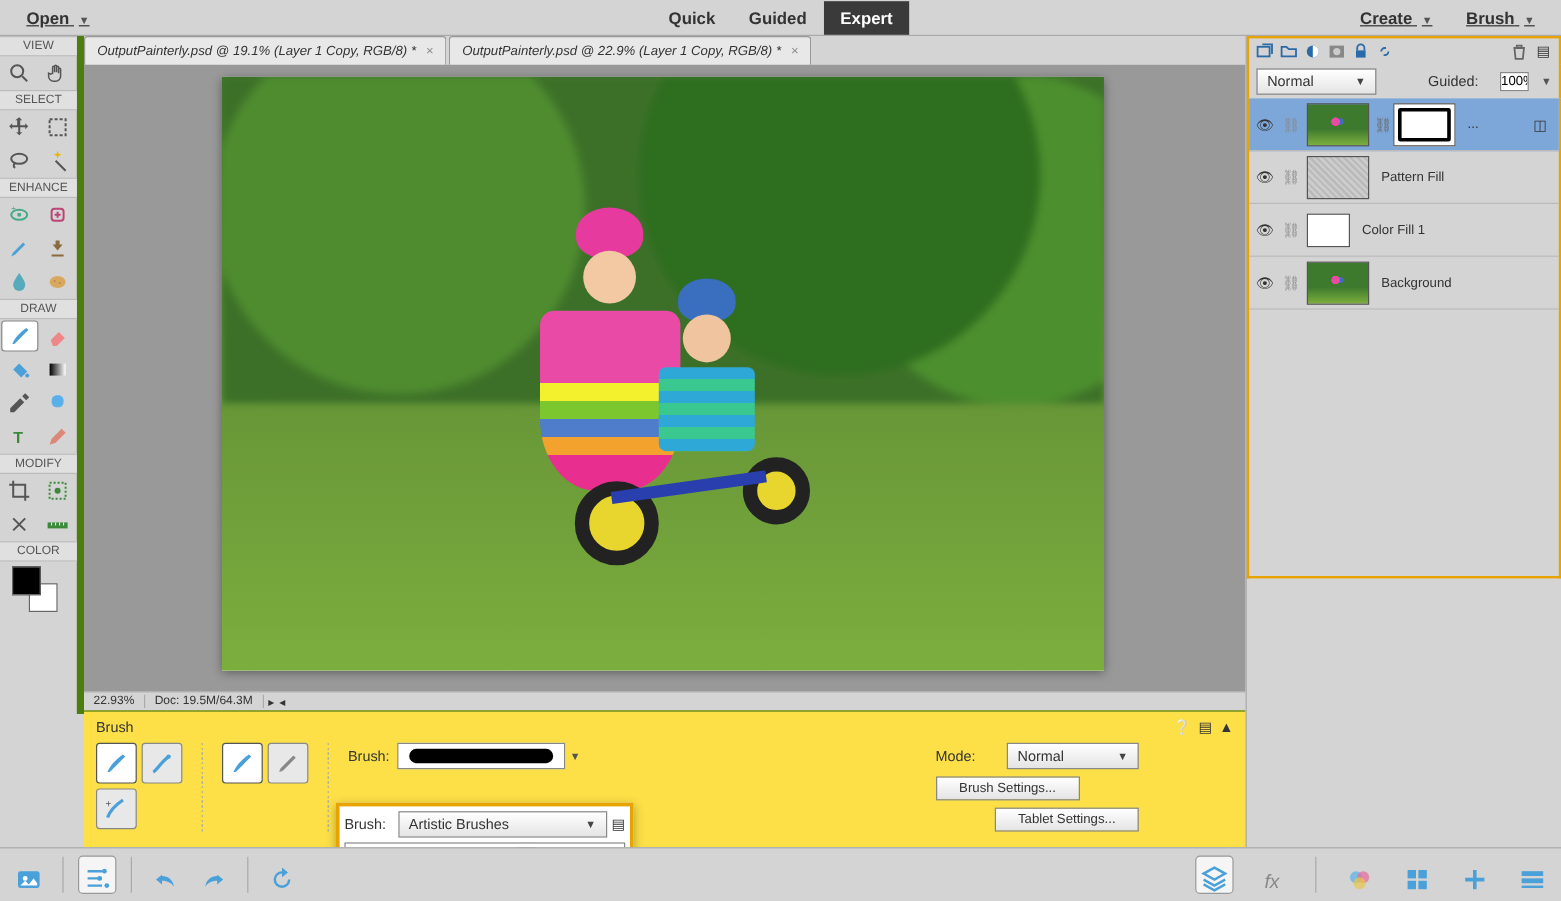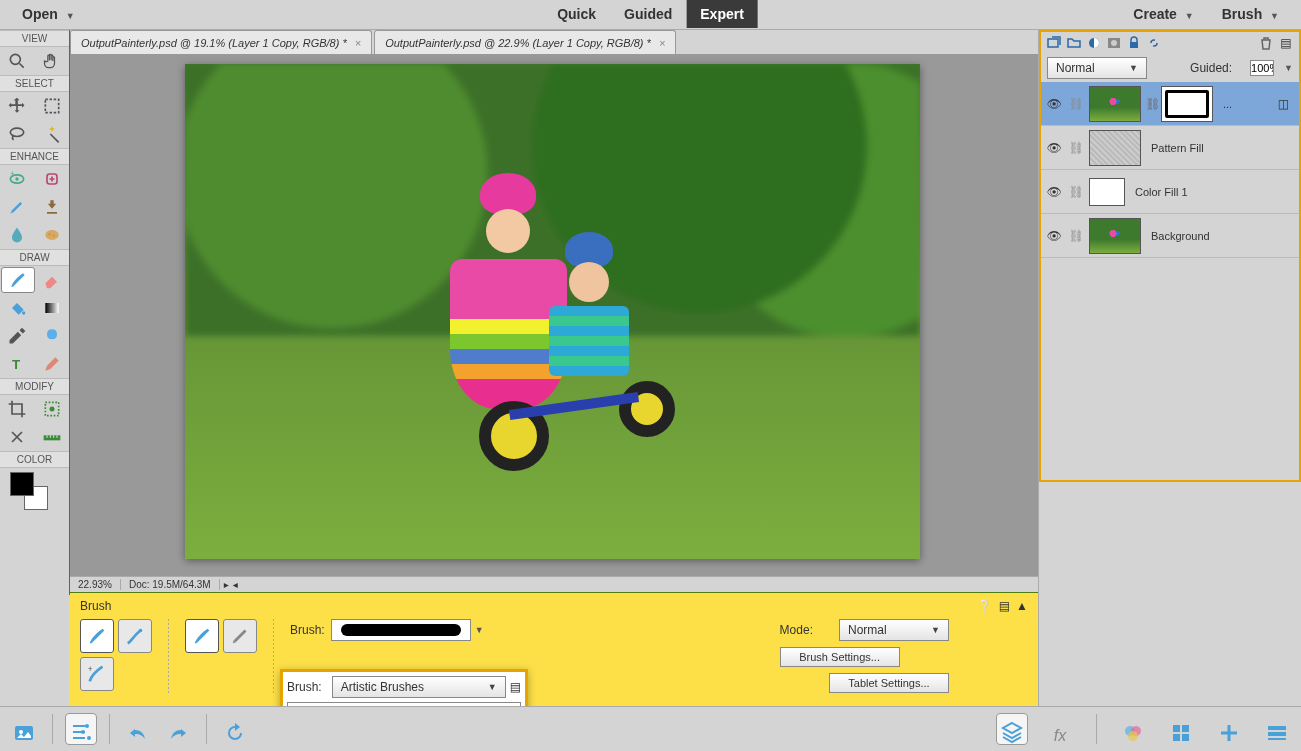--- a/index.html
+++ b/index.html
@@ -1,28 +1,28 @@
 <!DOCTYPE html>
 <html><head>
 <meta charset="utf-8">
 <style>
 * { box-sizing: border-box; margin: 0; padding: 0; font-family: "Segoe UI", Tahoma, sans-serif; }
 body { background: #d4d4d4; width: 1301px; height: 751px; overflow: hidden; position: relative; font-size: 12px; color: #333; }
-.topbar { height: 30px; background: #d4d4d4; display: flex; align-items: flex-start; border-bottom: 1px solid #aaa; }
+.topbar { height: 30px; background: #d4d4d4; display: flex; align-items: flex-end; border-bottom: 1px solid #aaa; text-decoration: underline; }
 .topbar .left { display: flex; align-items: center; padding-left: 8px; }
 .topbar .modes { position: absolute; left: 50%; transform: translateX(-50%); display: flex; }
 .topbar .right { margin-left: auto; display: flex; padding-right: 8px; }
 .tbtn { padding: 6px 14px; font-size: 14px; cursor: pointer; }
 .tbtn.bold { font-weight: bold; }
 .tbtn.active { background: #3a3a3a; color: #fff; }
 .tri { font-size: 9px; margin-left: 4px; color: #555; }
 .tabbar { height: 24px; background: #d4d4d4; display: flex; align-items: stretch; margin-left: 70px; font-style: italic; }
 .ftab { background: #e8e8e8; border: 1px solid #999; border-bottom: none; padding: 3px 10px; font-size: 11px; display: flex; align-items: center; margin-right: 2px; border-radius: 3px 3px 0 0; }
 .ftab .x { margin-left: 8px; color: #888; cursor: pointer; }
-.toolbox { position: absolute; left: 0; top: 30px; width: 70px; height: 565px; background: #d4d4d4; border-right: 1px solid #4d7c0f; }
+.toolbox { position: absolute; left: 0; top: 30px; width: 70px; height: 565px; background: #d4d4d4; border-right: 6px solid #4d7c0f; }
 .tsection { text-align: center; font-size: 10px; color: #555; padding: 2px 0; background: #e0e0e0; border-top: 1px solid #bbb; border-bottom: 1px solid #bbb; }
 .trow { display: flex; height: 28px; }
 .tcell { flex: 1; display: flex; align-items: center; justify-content: center; cursor: pointer; border: 1px solid transparent; }
 .tcell.sel { background: #fff; border: 1px solid #888; border-radius: 3px; margin: 1px; }
 .tcell svg { width: 20px; height: 20px; }
 .colorwell { position: relative; height: 50px; padding: 4px; }
 .swatch { position: absolute; width: 24px; height: 24px; border: 1px solid #666; }
 .swatch.fg { background: #000; left: 10px; top: 4px; z-index: 2; }
 .swatch.bg { background: #fff; left: 24px; top: 18px; }
 .canvas-area { position: absolute; left: 70px; top: 54px; right: 263px; bottom: 175px; background: #999; overflow: hidden; }

